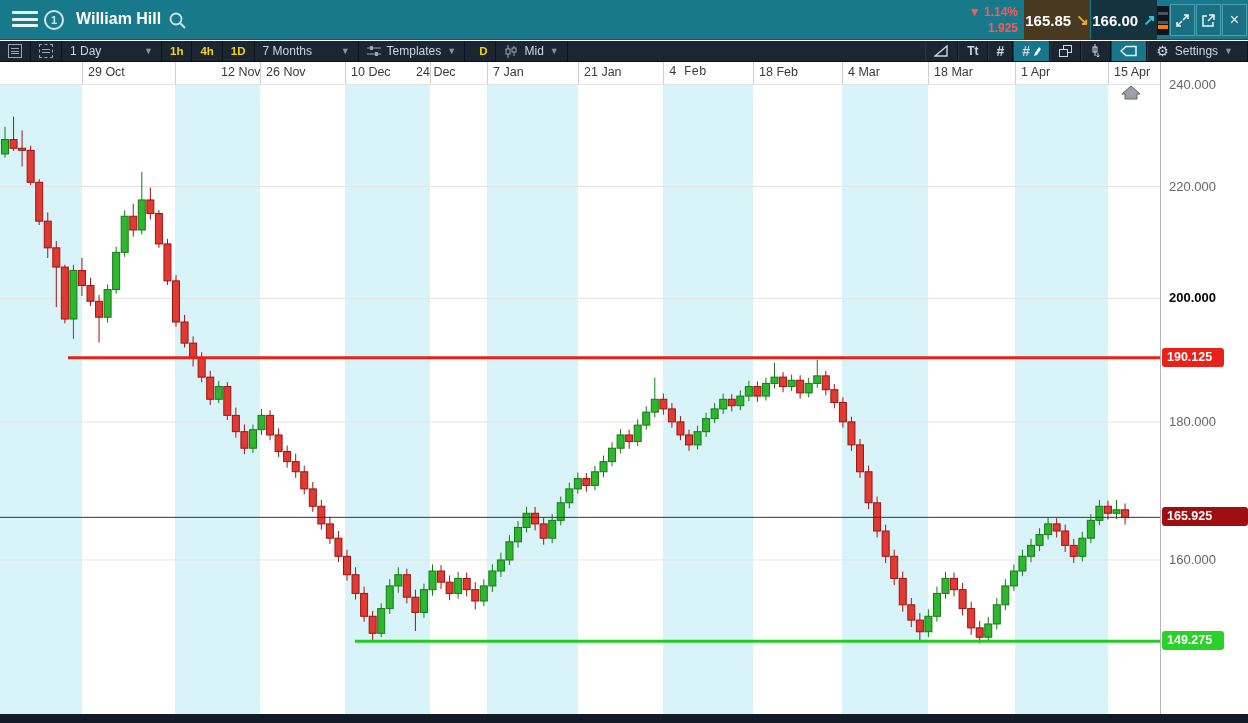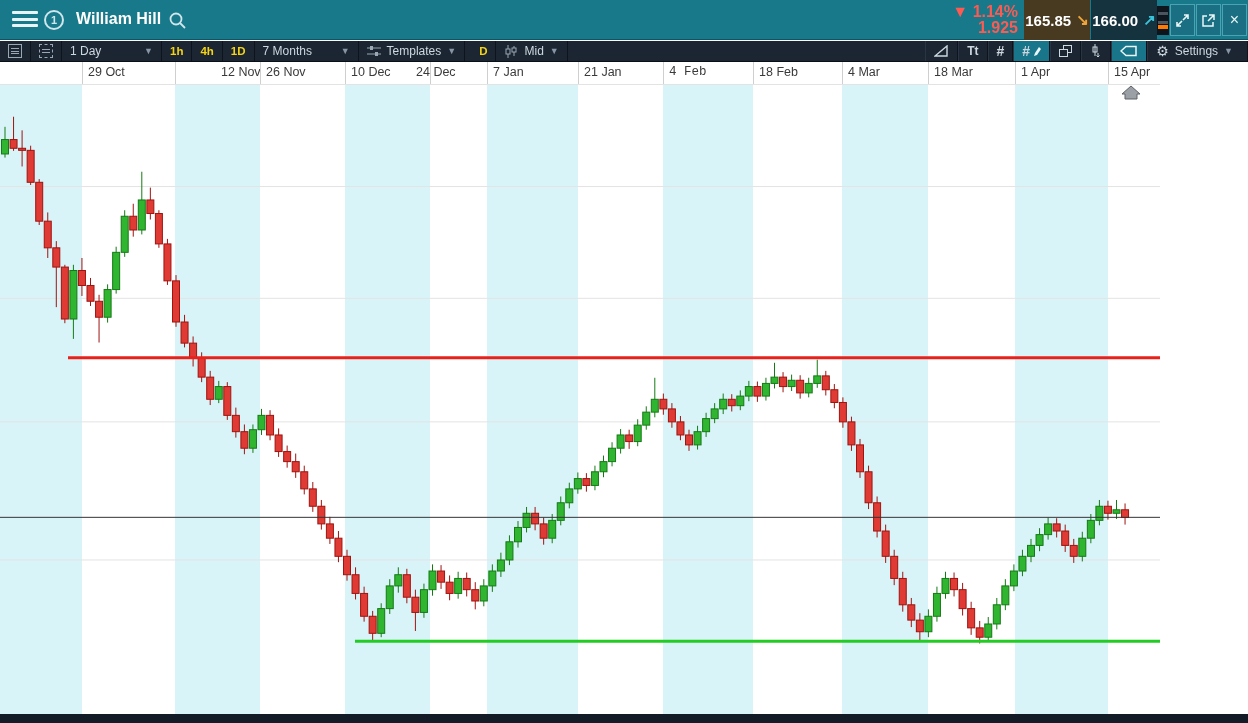--- a/index.html
+++ b/index.html
@@ -11,21 +11,21 @@
   .header { position:absolute; left:0; top:0; width:1248px; height:40px;
             background:#17798a; border-bottom:1px solid #0e5563; }
   .burger { position:absolute; left:12px; top:11px; width:26px; height:18px; cursor:pointer; }
   .burger div { height:3px; background:#e8f4f6; margin-bottom:3.5px; border-radius:1px; }
   .chart-num { position:absolute; left:44px; top:10px; width:20px; height:20px;
                border:2px solid #cfe6ea; border-radius:50%; color:#cfe6ea;
                font-size:11px; font-weight:bold; text-align:center; line-height:17px; }
   .title { position:absolute; left:76px; top:10px; color:#fff; font-size:16px; font-weight:bold; }
   .search-ic { position:absolute; left:168px; top:11px; }
   .chg { position:absolute; left:940px; top:4px; width:78px; text-align:right;
-         color:#ff5a52; font-size:16px; font-weight:bold; line-height:16px; }
+         color:#ff5a52; font-size:12px; font-weight:bold; line-height:16px; }
   .quote { position:absolute; top:0; height:40px; display:flex; align-items:center;
            justify-content:center; color:#fff; font-size:15px; font-weight:bold; gap:5px; cursor:pointer; }
   .sell { left:1024px; width:66px; background:#483a20; }
   .buy  { left:1091px; width:66px; background:#15323f; }
   .arrow-dn { color:#eda63a; font-size:15px; } .arrow-up { color:#3ac4da; font-size:15px; }
   .ladder { position:absolute; left:1157px; top:6px; width:12px; height:29px;
             background:#0d141c; padding:1px; cursor:pointer; }
   .ladder div { height:3.5px; margin-bottom:1px; }
   .hbtn { position:absolute; top:4px; width:25px; height:32px; background:#1a7082;
           border:1px solid #4aa3b3; color:#eaf6f8; display:flex; align-items:center;
@@ -516,15 +516,25 @@
       <line x1="1116.5" y1="415.97636465819687" x2="1116.5" y2="434.92922726779125" stroke="#157a15" stroke-width="1"></line>
       <rect x="1113" y="425.7655279015253" width="7" height="3.5160299241615576" fill="#2fb52f" stroke="#157a15" stroke-width="1"></rect>
       <line x1="1125.0500000000002" y1="419.4631204272682" x2="1125.0500000000002" y2="440.60422975979964" stroke="#9e1410" stroke-width="1"></line>
       <rect x="1121.5500000000002" y="425.7655279015253" width="7" height="7.749229832700621" fill="#e03a34" stroke="#9e1410" stroke-width="1"></rect>
       <line x1="68" y1="273.694086935152" x2="1160" y2="273.694086935152" stroke="#e8211a" stroke-width="3"></line>
       <line x1="0" y1="433.3380689519827" x2="1160" y2="433.3380689519827" stroke="#333333" stroke-width="1"></line>
       <line x1="355" y1="557.3348843946924" x2="1160" y2="557.3348843946924" stroke="#22cc22" stroke-width="3"></line>
       <polygon points="1131,2 1140,10 1137,10 1137,15 1125,15 1125,10 1122,10" fill="#9aa0a6" stroke="#5f6368" stroke-width="1"></polygon>
     </svg>
 
+  <div class="yaxis">
+      <div class="ylab" style="top: 14.5296px;">240.000</div>
+      <div class="ylab" style="top: 116.559px;">220.000</div>
+      <div class="ylab bold" style="top: 228.319px;">200.000</div>
+      <div class="ylab" style="top: 351.864px;">180.000</div>
+      <div class="ylab" style="top: 489.976px;">160.000</div>
+      <div class="badge" style="top: 285.694px; background: rgb(232, 33, 26); width: 62px;">190.125</div>
+      <div class="badge" style="top: 445.338px; background: rgb(159, 15, 18); width: 86px;">165.925</div>
+      <div class="badge" style="top: 569.335px; background: rgb(43, 209, 43); width: 62px;">149.275</div>
+    </div>
 
   <div class="bottom-bar"></div>
 </div>
 
 </body></html>

